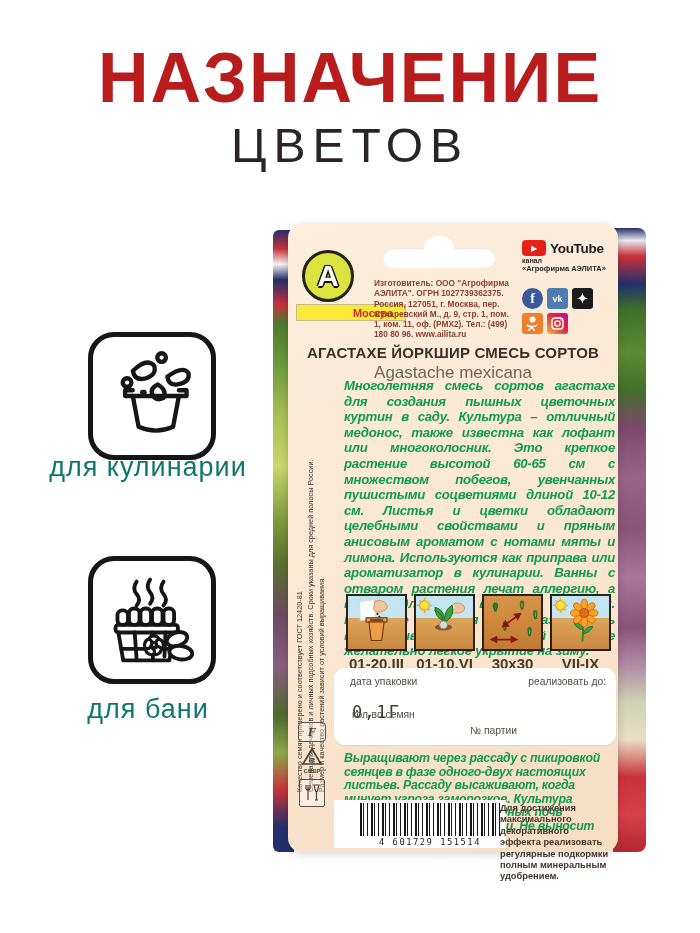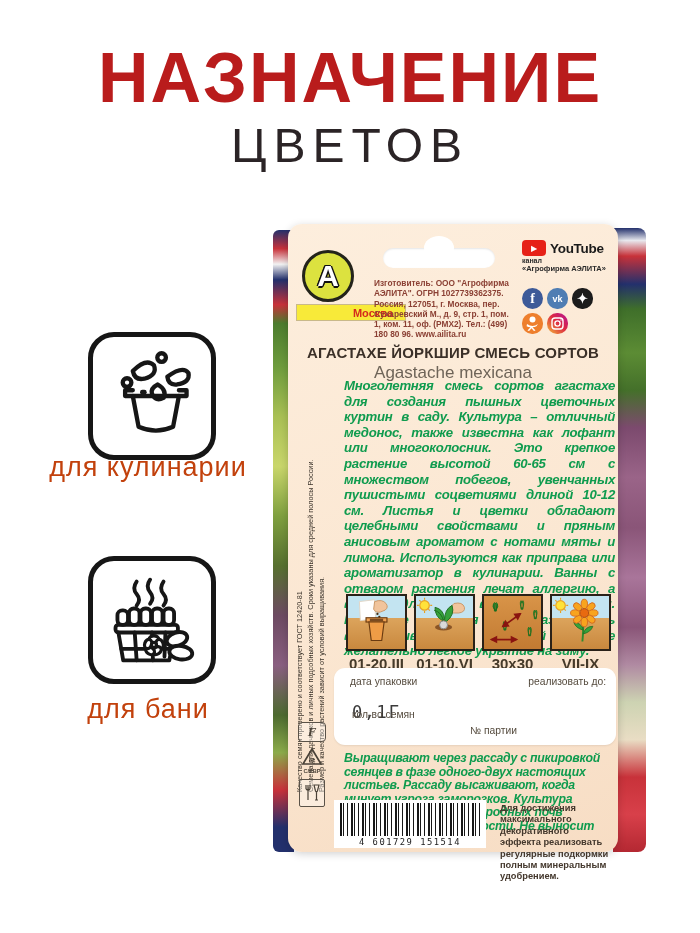--- a/index.html
+++ b/index.html
@@ -9,21 +9,21 @@
   
   .hdr1{position:absolute;left:0;top:38px;width:700px;text-align:center;
         font-size:70px;font-weight:800;letter-spacing:2px;color:#b91c1c;}
   .hdr2{position:absolute;left:0;top:118px;width:700px;text-align:center;
         font-size:48px;font-weight:400;letter-spacing:7px;color:#2b2426;}
 
   
   .pframe{position:absolute;width:118px;height:118px;border:5px solid #161616;border-radius:26px;
           background:#fff;display:flex;align-items:center;justify-content:center;}
   .pf1{left:88px;top:332px;} .pf2{left:88px;top:556px;}
-  .plabel{position:absolute;text-align:center;font-size:27px;color:#c2410c;letter-spacing:1px;}
+  .plabel{position:absolute;text-align:center;font-size:27px;color:#0f766e;letter-spacing:1px;}
   .pl1{left:18px;top:452px;width:260px;} .pl2{left:38px;top:694px;width:220px;}
 
   
   .edgeL{position:absolute;left:273px;top:230px;width:21px;height:622px;border-radius:6px 0 0 6px;
     background:linear-gradient(to bottom,
       #23306c 0%,#c8323a 3%,#f2f2f2 5.5%,#23306c 8%,#c8323a 12%,
       #4c7c2e 15%,#6e9c3d 22%,#a9c054 30%,#c9d66b 38%,#7fa03f 46%,
       #57702f 54%,#6d4a62 62%,#8a5f80 70%,#4d6a2f 78%,#8bab4a 84%,
       #c8323a 90%,#23306c 96%);}
   .edgeR{position:absolute;left:613px;top:228px;width:33px;height:624px;border-radius:0 8px 8px 0;
@@ -56,21 +56,21 @@
        font-weight:700;color:#8b4034;}
 
   .yt{position:absolute;left:234px;top:16px;width:92px;}
   .ytrow{display:flex;align-items:center;gap:4px;}
   .ytbadge{width:24px;height:16px;background:#e62117;border-radius:4px;color:#fff;font-size:8px;
            display:flex;align-items:center;justify-content:center;}
   .ytword{font-size:13.5px;font-weight:700;color:#1a1a1a;letter-spacing:-.3px;}
   .ytch1{font-size:7px;font-weight:700;color:#2a2a2a;margin-top:1px;}
   .ytch2{font-size:7.5px;font-weight:700;color:#2a2a2a;}
   .soc{position:absolute;left:234px;top:64px;width:80px;display:flex;flex-wrap:wrap;gap:4px;}
-  .si{width:21px;height:21px;border-radius:10px;display:flex;align-items:center;justify-content:center;
+  .si{width:21px;height:21px;border-radius:3px;display:flex;align-items:center;justify-content:center;
       color:#fff;font-weight:700;}
   .si.fb{background:#3d5a98;border-radius:50%;font-size:14px;font-family:"Liberation Serif",serif;}
   .si.vk{background:#4f7db3;font-size:9px;}
   .si.zen{background:#1c1c1c;font-size:13px;}
   .si.ok{background:#ee7f2d;}
   .si.ig{background:linear-gradient(45deg,#f5c13d 0%,#e6683c 30%,#dc2743 55%,#bc1888 90%);}
 
   .ptitle{position:absolute;left:10px;top:120px;width:310px;text-align:center;
           font-size:15px;font-weight:800;color:#3b3028;letter-spacing:.2px;}
   .platin{position:absolute;left:10px;top:139px;width:310px;text-align:center;
@@ -104,21 +104,21 @@
   .marks{position:absolute;left:9px;top:498px;width:30px;display:flex;flex-direction:column;
          align-items:center;gap:5px;}
   .mk-f{width:26px;height:18px;border:1.6px solid #5a5248;border-radius:4px;display:flex;
         align-items:center;justify-content:center;font-family:"Liberation Serif",serif;
         font-style:italic;font-weight:700;font-size:13px;color:#4a4238;background:rgba(255,255,255,.35);}
   .mk-code{font-size:5.6px;font-weight:700;color:#4a4238;margin-top:-3px;}
   .mk-box{width:24px;height:26px;border:1.6px solid #5a5248;border-radius:2px;display:flex;
           align-items:center;justify-content:center;background:rgba(255,255,255,.35);}
 
   .barcode{position:absolute;left:46px;top:576px;width:152px;height:48px;background:#fff;
-           display:flex;flex-direction:column;align-items:center;}
+           display:flex;flex-direction:column;align-items:center;padding-left:20px;}
   .bars{width:140px;height:33px;margin-top:3px;
         background:repeating-linear-gradient(90deg,#171717 0 2px,#fff 2px 3px,#171717 3px 4px,
                    #fff 4px 7px,#171717 7px 8px,#fff 8px 11px);}
   .bcnum{font-family:"DejaVu Sans Mono",monospace;font-size:8.8px;color:#222;letter-spacing:1.5px;margin-top:1px;}
 
   .footnote{position:absolute;left:212px;top:579px;width:112px;font-size:9.3px;line-height:11.4px;
             font-weight:600;color:#43372c;}
 </style>
 </head>
 <body>

